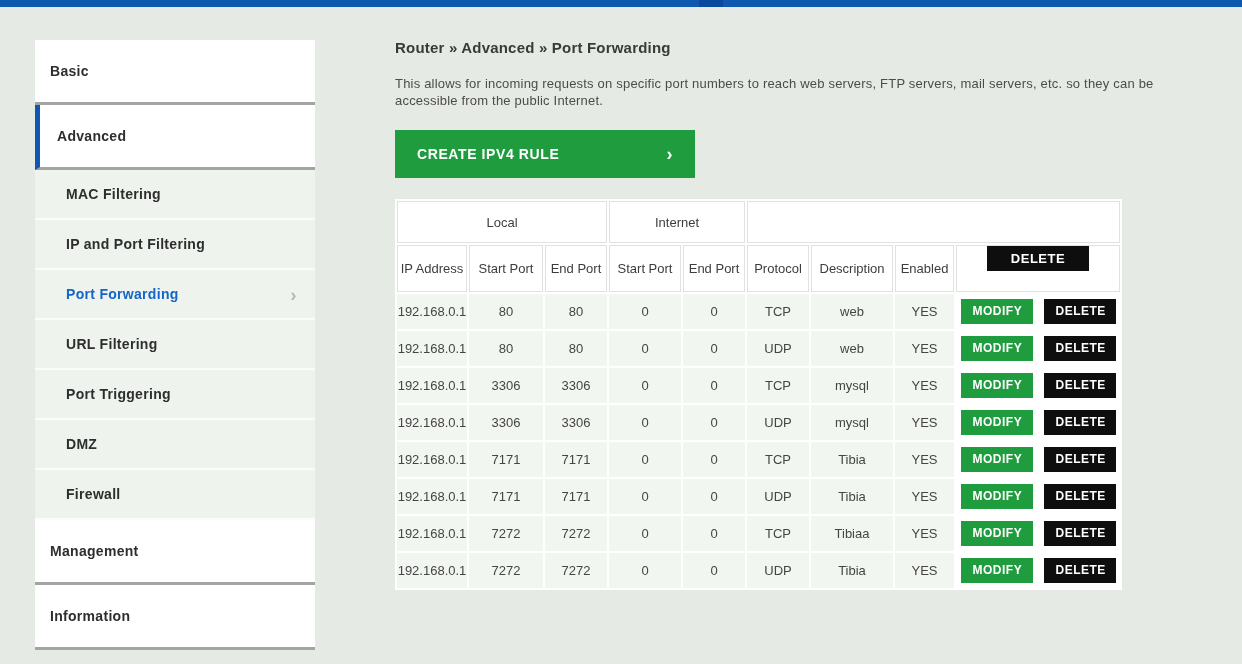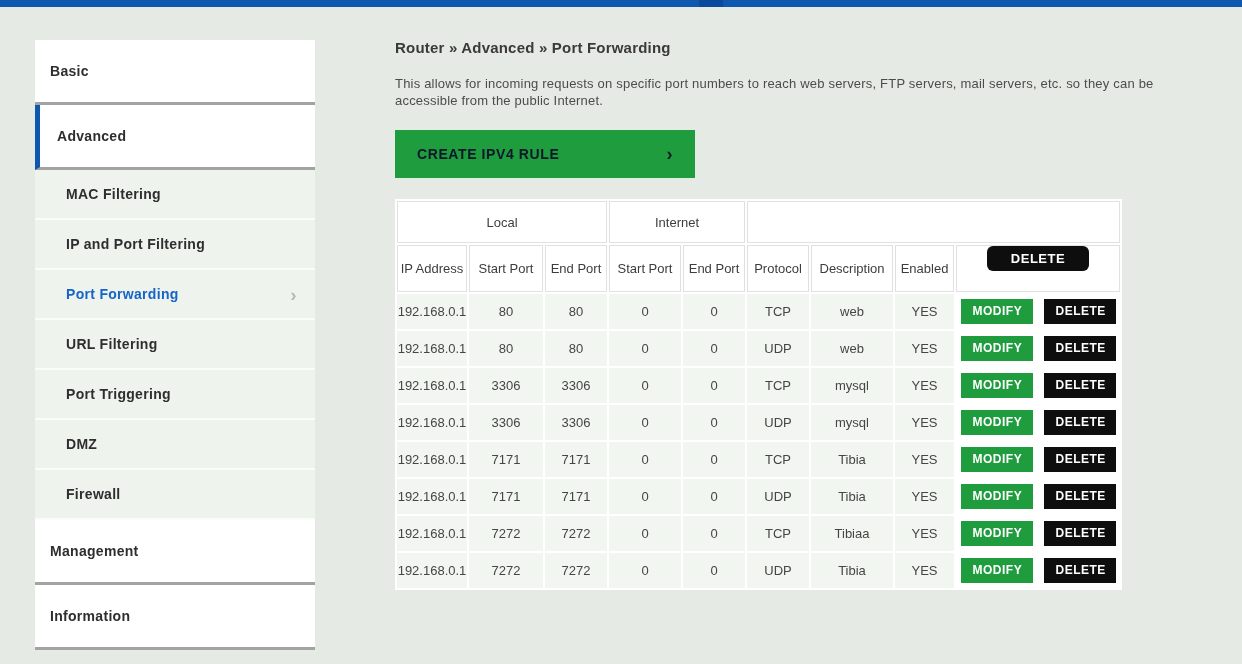--- a/index.html
+++ b/index.html
@@ -35,21 +35,21 @@
 
   
   .main { position: absolute; left: 395px; top: 39px; width: 730px; }
   .breadcrumb { font-size: 15px; font-weight: bold; color: #3a3a3a; letter-spacing: 0.2px; }
   .description {
     margin-top: 19px; width: 800px; font-size: 13px; line-height: 17px;
     color: #4c4c4c; letter-spacing: 0.2px;
   }
   .create-btn {
     margin-top: 21px; width: 300px; height: 48px; background: #1f9c3e; border: none;
-    color: #0f172a; font-family: inherit; font-weight: bold; font-size: 14px; letter-spacing: 0.6px;
+    color: #ffffff; font-family: inherit; font-weight: bold; font-size: 14px; letter-spacing: 0.6px;
     display: flex; align-items: center; justify-content: space-between;
     padding: 0 22px; cursor: pointer;
   }
   .create-btn .btn-chev { font-size: 18px; font-weight: bold; }
 
   
   .rules-table {
     margin-top: 21px;
     border-collapse: separate; border-spacing: 2px;
     background: #ffffff; table-layout: fixed; width: 727px;
@@ -66,21 +66,21 @@
   .rules-table tbody td.action-cell { background: #ffffff; }
   .rules-table thead th.action-header { border: 1px solid #e1e1e1; }
 
   .btn {
     font-family: inherit; font-weight: bold; font-size: 12px; letter-spacing: 0.5px;
     color: #ffffff; border: none; cursor: pointer; height: 25px; line-height: 25px;
     padding: 0 12px; display: inline-block;
   }
   .btn.modify { background: #1f9c3e; width: 72px; }
   .btn.delete { background: #0e0e0e; width: 72px; }
-  .btn.delete-all { background: #0e0e0e; width: 102px; height: 25px; font-size: 13px; border-radius: 6px; }
+  .btn.delete-all { background: #0e0e0e; width: 102px; height: 25px; font-size: 13px; }
 </style>
 </head>
 <body>
 
 <div class="topbar">
   <div class="topbar-notch"></div>
 </div>
 
 <nav class="sidebar">
     <div class="side-item top">

